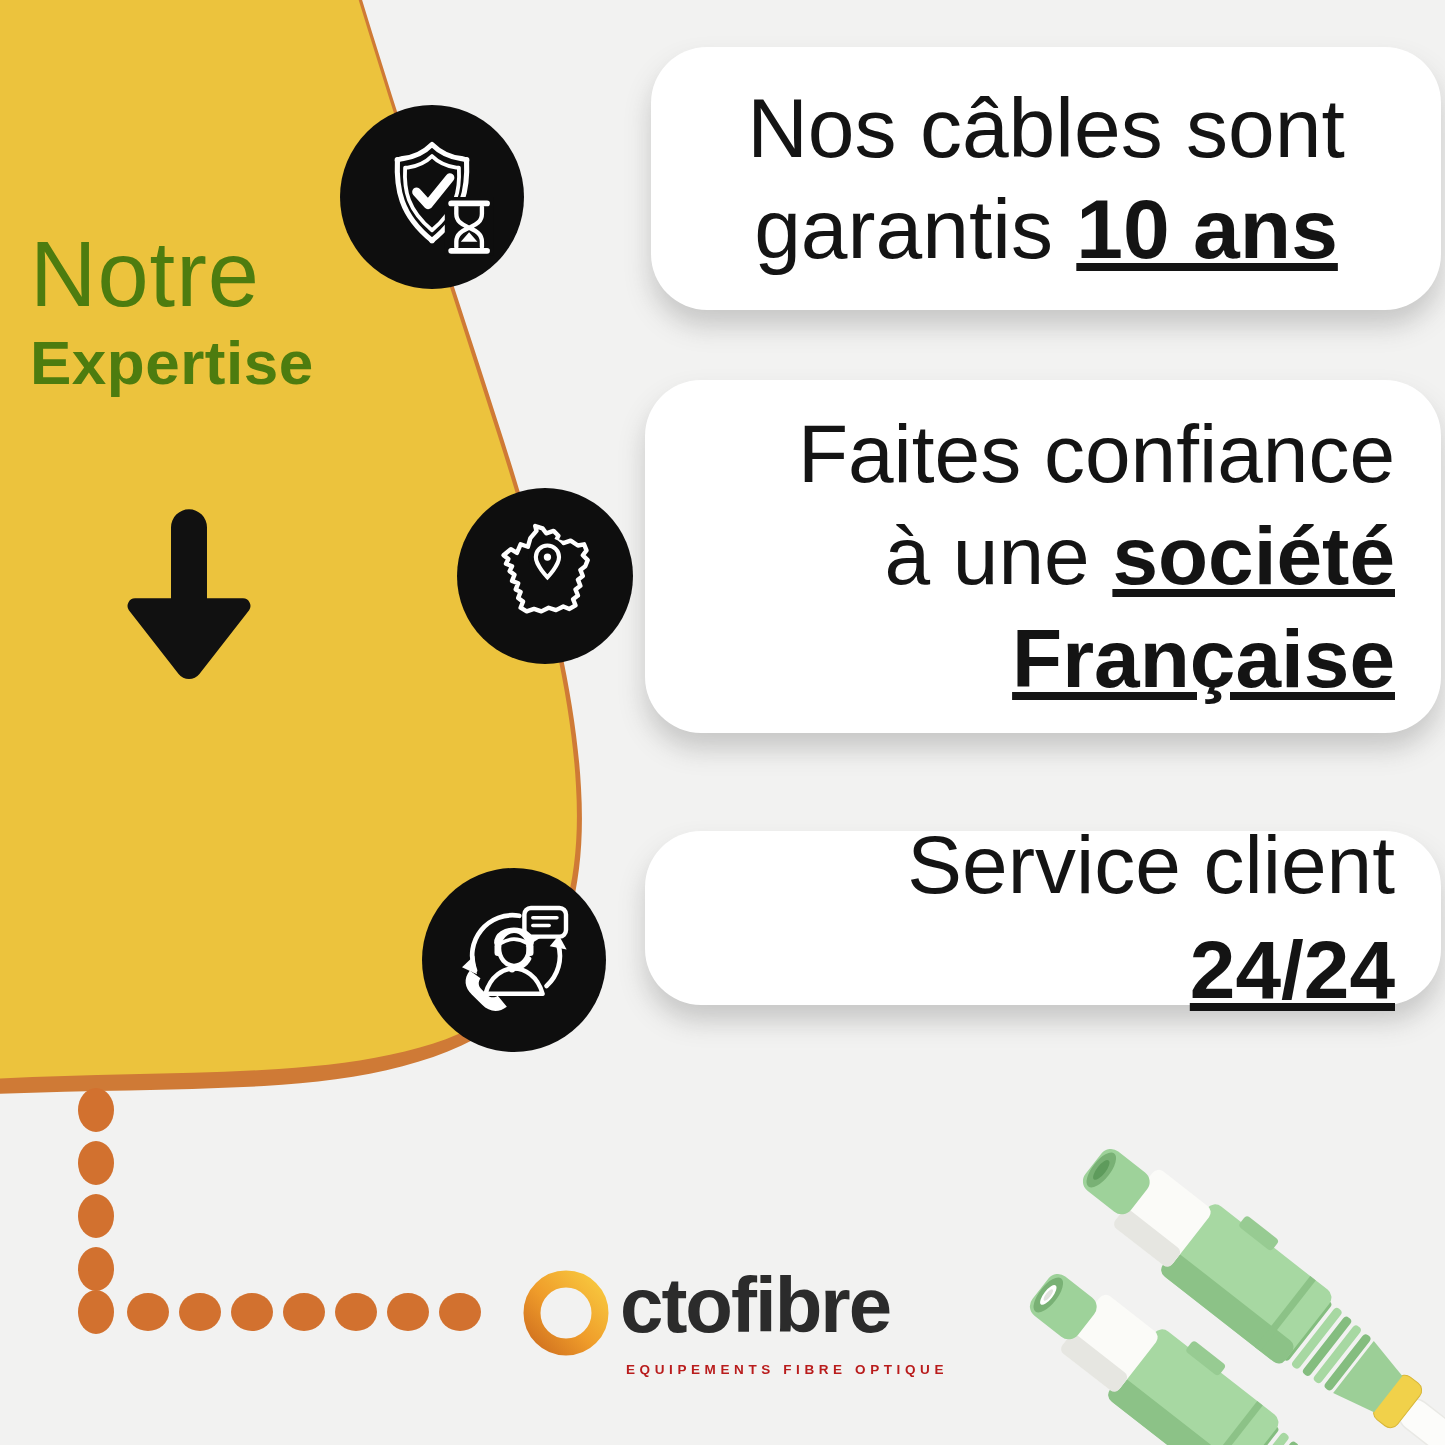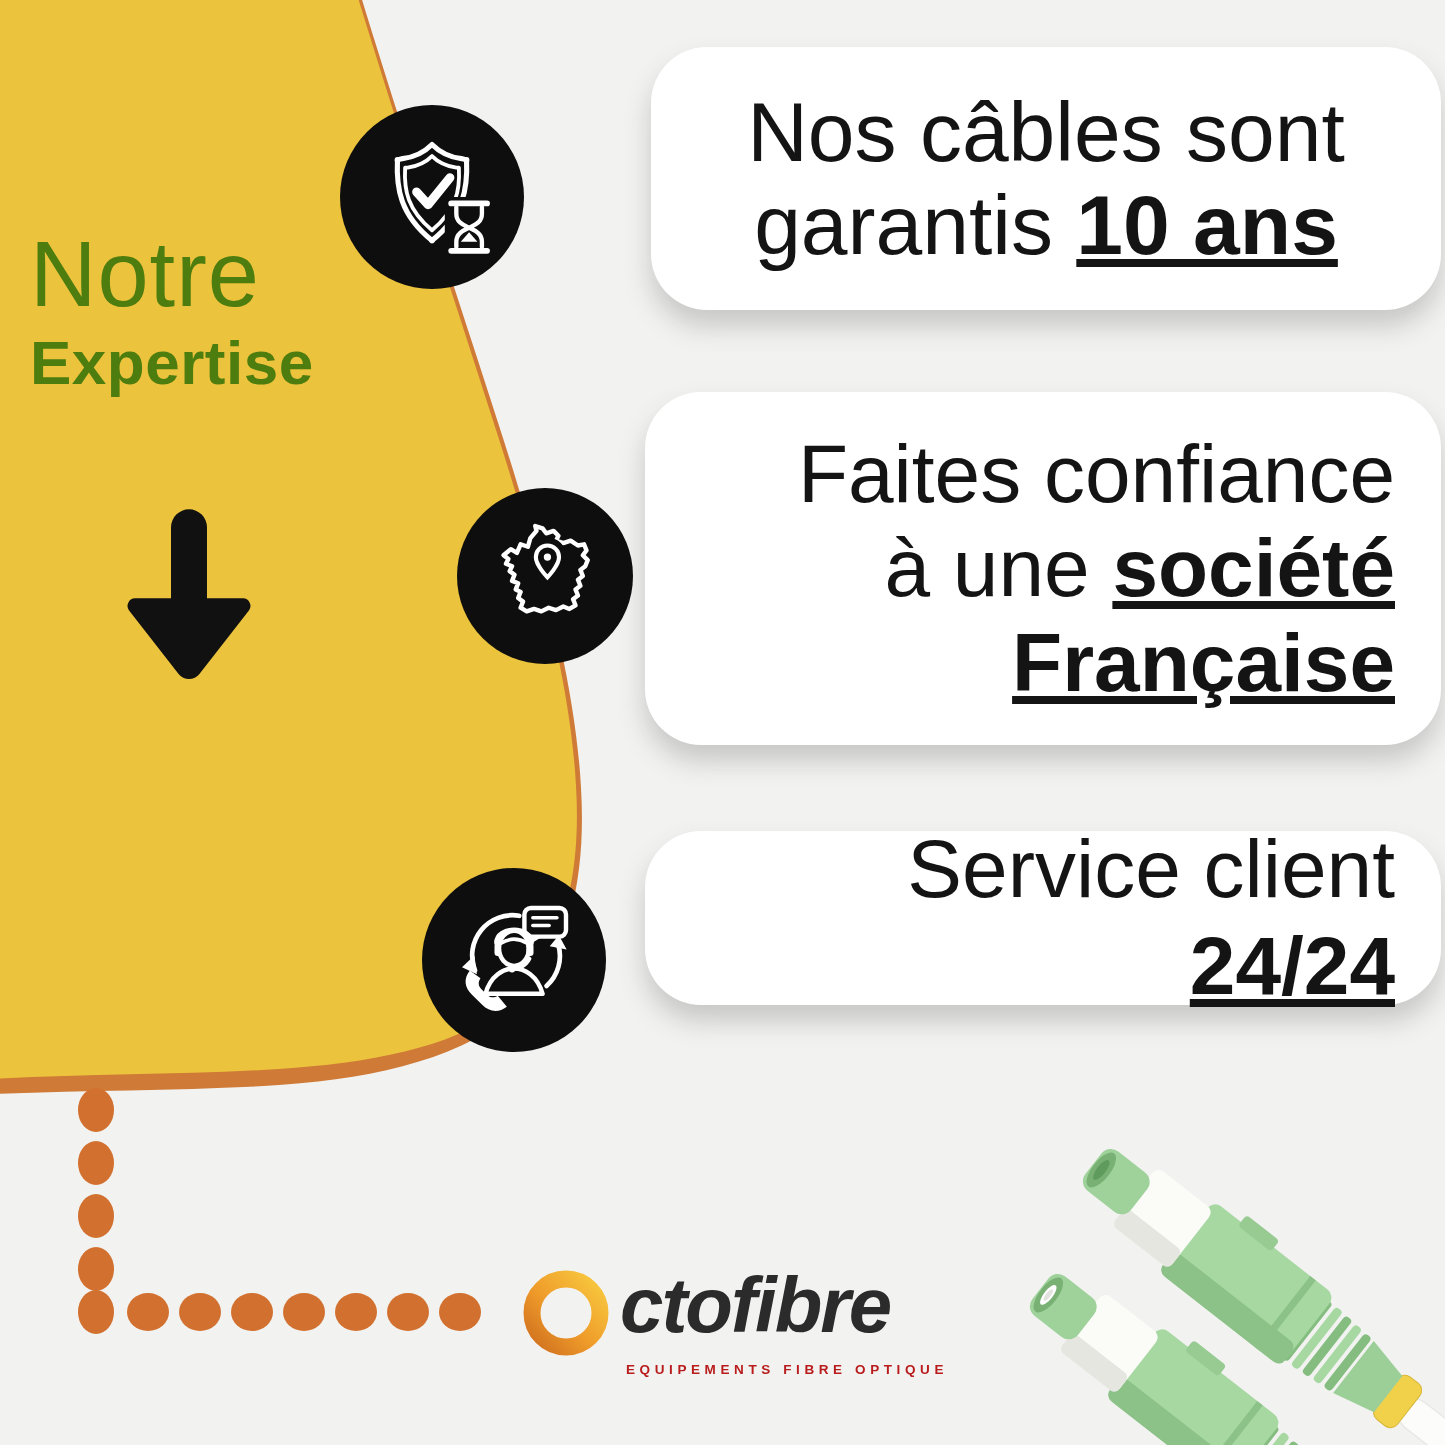--- a/index.html
+++ b/index.html
@@ -19,40 +19,41 @@
   .h2a{top:760px;font-size:100px;font-weight:400;}
   .h2b{top:868px;font-size:100px;font-weight:700;}
   .h2a b,.h2b b{font-weight:700;}
 
   
   .card{
     position:absolute;right:4px;background:#ffffff;border-radius:56px;
     box-shadow:0 16px 26px rgba(90,90,90,0.28);
     display:flex;flex-direction:column;justify-content:center;
     color:#141414;
+    gap:8px;
   }
   .card .ln{white-space:nowrap;}
   .card1{left:651px;top:47px;height:263px;align-items:center;}
   .card1 .ln{font-size:84px;line-height:1.1;text-align:center;}
-  .card2{left:645px;top:392px;height:353px;align-items:flex-end;padding-right:46px;box-sizing:border-box;}
+  .card2{left:645px;top:380px;height:353px;align-items:flex-end;padding-right:46px;box-sizing:border-box;}
   .card2 .ln{font-size:82px;line-height:1.15;text-align:right;}
   .card3{left:645px;top:831px;height:174px;align-items:flex-end;padding-right:46px;box-sizing:border-box;}
   .card3 .ln{font-size:82px;line-height:1.18;text-align:right;}
   .bold{font-weight:700;text-decoration:underline;}
 
   
   .icircle{position:absolute;border-radius:50%;background:#0e0e0e;display:flex;align-items:center;justify-content:center;}
   .ic1{left:340px;top:105px;width:184px;height:184px;}
   .ic2{left:457px;top:488px;width:176px;height:176px;}
   .ic3{left:422px;top:868px;width:184px;height:184px;}
 
   
   .logo{position:absolute;left:518px;top:1264px;display:flex;align-items:flex-start;}
   .logo-text{margin-left:6px;display:flex;flex-direction:column;}
-  .logo-word{font-size:78px;font-weight:700;letter-spacing:-2px;line-height:0.92;color:#2b2b2b;margin-top:6px;font-style:italic;}
+  .logo-word{font-size:78px;font-weight:700;letter-spacing:-2px;line-height:0.92;color:#2b2b2b;margin-top:6px;}
   .logo-tag{font-size:13.5px;font-weight:700;letter-spacing:4.6px;color:#b91c1c;margin-top:20px;margin-left:6px;white-space:nowrap;}
 </style>
 </head>
 <body>
 
 <div class="canvas">
 
   <svg class="abs" style="left:0;top:0;" width="1445" height="1445" viewBox="0 0 1445 1445">
     <path d="M -30 -30 L 356 -20 C 402 132, 457 294, 503 438 C 547 576, 576 692, 581 788 C 586 872, 571 942, 532 994 C 481 1056, 376 1080, 264 1086 C 167 1091, 70 1090, -30 1095 Z" fill="#cf7a36"></path>
     <path d="M -30 -30 L 352 -22 C 398 130, 452 292, 498 436 C 542 574, 571 690, 576 786 C 581 868, 566 936, 527 986 C 477 1046, 373 1064, 262 1070 C 166 1075, 70 1074, -30 1080 Z" fill="#ecc33d"></path>

